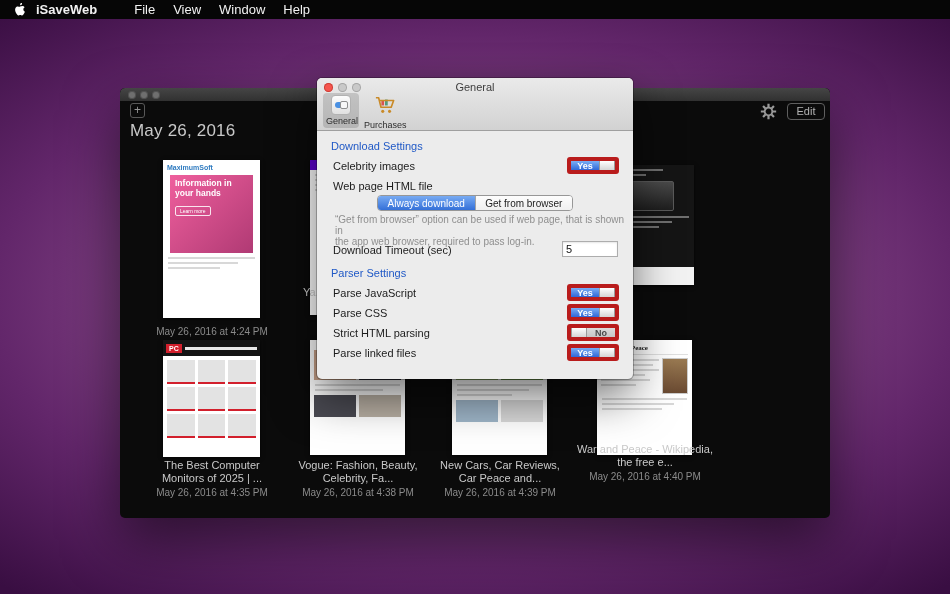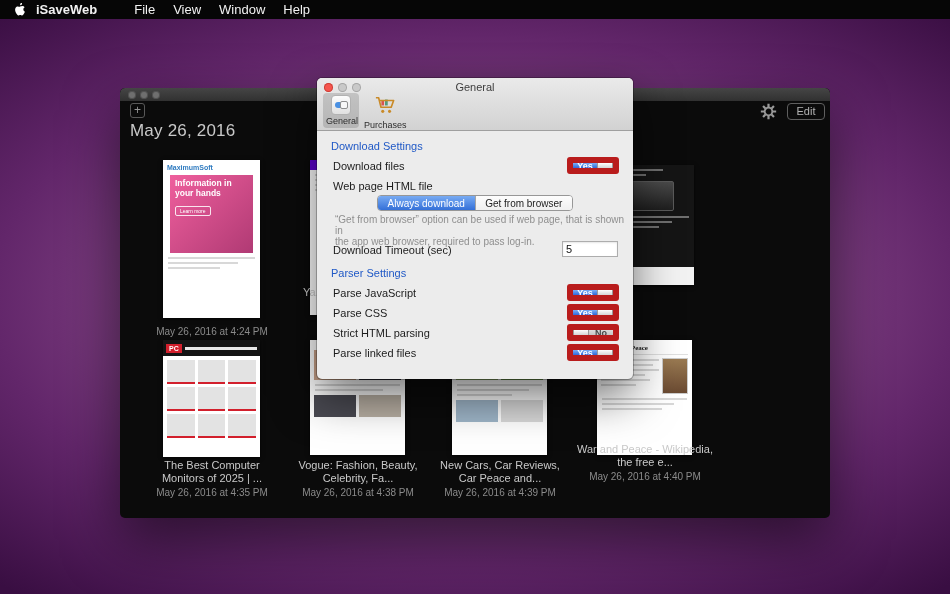--- a/index.html
+++ b/index.html
@@ -86,21 +86,21 @@
   .tb-item .tb-label { font-size:9px; color:#2e2e2e; margin-top:1px; }
   .icon-general { width:20px; height:20px; margin:0 auto; background:linear-gradient(#fdfdfd,#e0e0e0);
     border:1px solid #b2b2b2; border-radius:4px; }
   .ig-slot { margin:6px 3px 0; height:6px; background:#4a90e2; border-radius:3px; position:relative; }
   .ig-knob { position:absolute; right:-1px; top:-1px; width:8px; height:8px; background:#f7f7f7;
     border:1px solid #8f8f8f; border-radius:2px; }
 
   .dlg-heading { position:absolute; left:14px; font-size:11px; color:#2059c6; }
   .dlg-label { position:absolute; left:16px; font-size:11px; color:#1c1c1c; }
 
-  .toggle { position:absolute; width:52px; height:17px; border:6px solid #b91c1c; border-radius:3px;
+  .toggle { position:absolute; width:52px; height:17px; border:4px solid #b91c1c; border-radius:3px;
     display:flex; overflow:hidden; cursor:pointer; background:#fff;justify-content:center; }
   .toggle.off { flex-direction:row-reverse; }
   .toggle .track { flex:1; display:flex; align-items:center; justify-content:center;
     font-size:9px; font-weight:bold; }
   .toggle.on .track { background:linear-gradient(#7aaef5,#3068d8); color:#fff; }
   .toggle.off .track { background:linear-gradient(#dcdcdc,#c6c6c6); color:#4a4a4a; }
   .toggle .knob { width:16px; background:linear-gradient(#ffffff,#d5d5d5);
     border-left:1px solid #9a9a9a; border-right:1px solid #9a9a9a; }
 
   .segmented { position:absolute; left:60px; top:117px; width:196px; height:16px; display:flex;
@@ -324,21 +324,21 @@
           <path d="M2 3h3l2.6 10.5h11.2L21.5 6H6" fill="none" stroke="#c98a28" stroke-width="1.8" stroke-linejoin="round"></path>
           <circle cx="9.5" cy="18" r="1.7" fill="#c98a28"></circle>
           <circle cx="17" cy="18" r="1.7" fill="#c98a28"></circle>
         </svg>
       </span>
       <div class="tb-label">Purchases</div>
     </div>
 
     <div class="dlg-heading" style="top:62px">Download Settings</div>
 
-    <div class="dlg-label" style="top:82px">Download files</div>
+    <div class="dlg-label" style="top:82px">Celebrity images</div>
     <div class="toggle on" style="left:250px;top:79px">
       <span class="track">Yes</span>
       <span class="knob"></span>
     </div>
 
     <div class="dlg-label" style="top:102px">Web page HTML file</div>
     <div class="segmented">
       <div class="seg sel">Always download</div>
       <div class="seg">Get from browser</div>
     </div>

